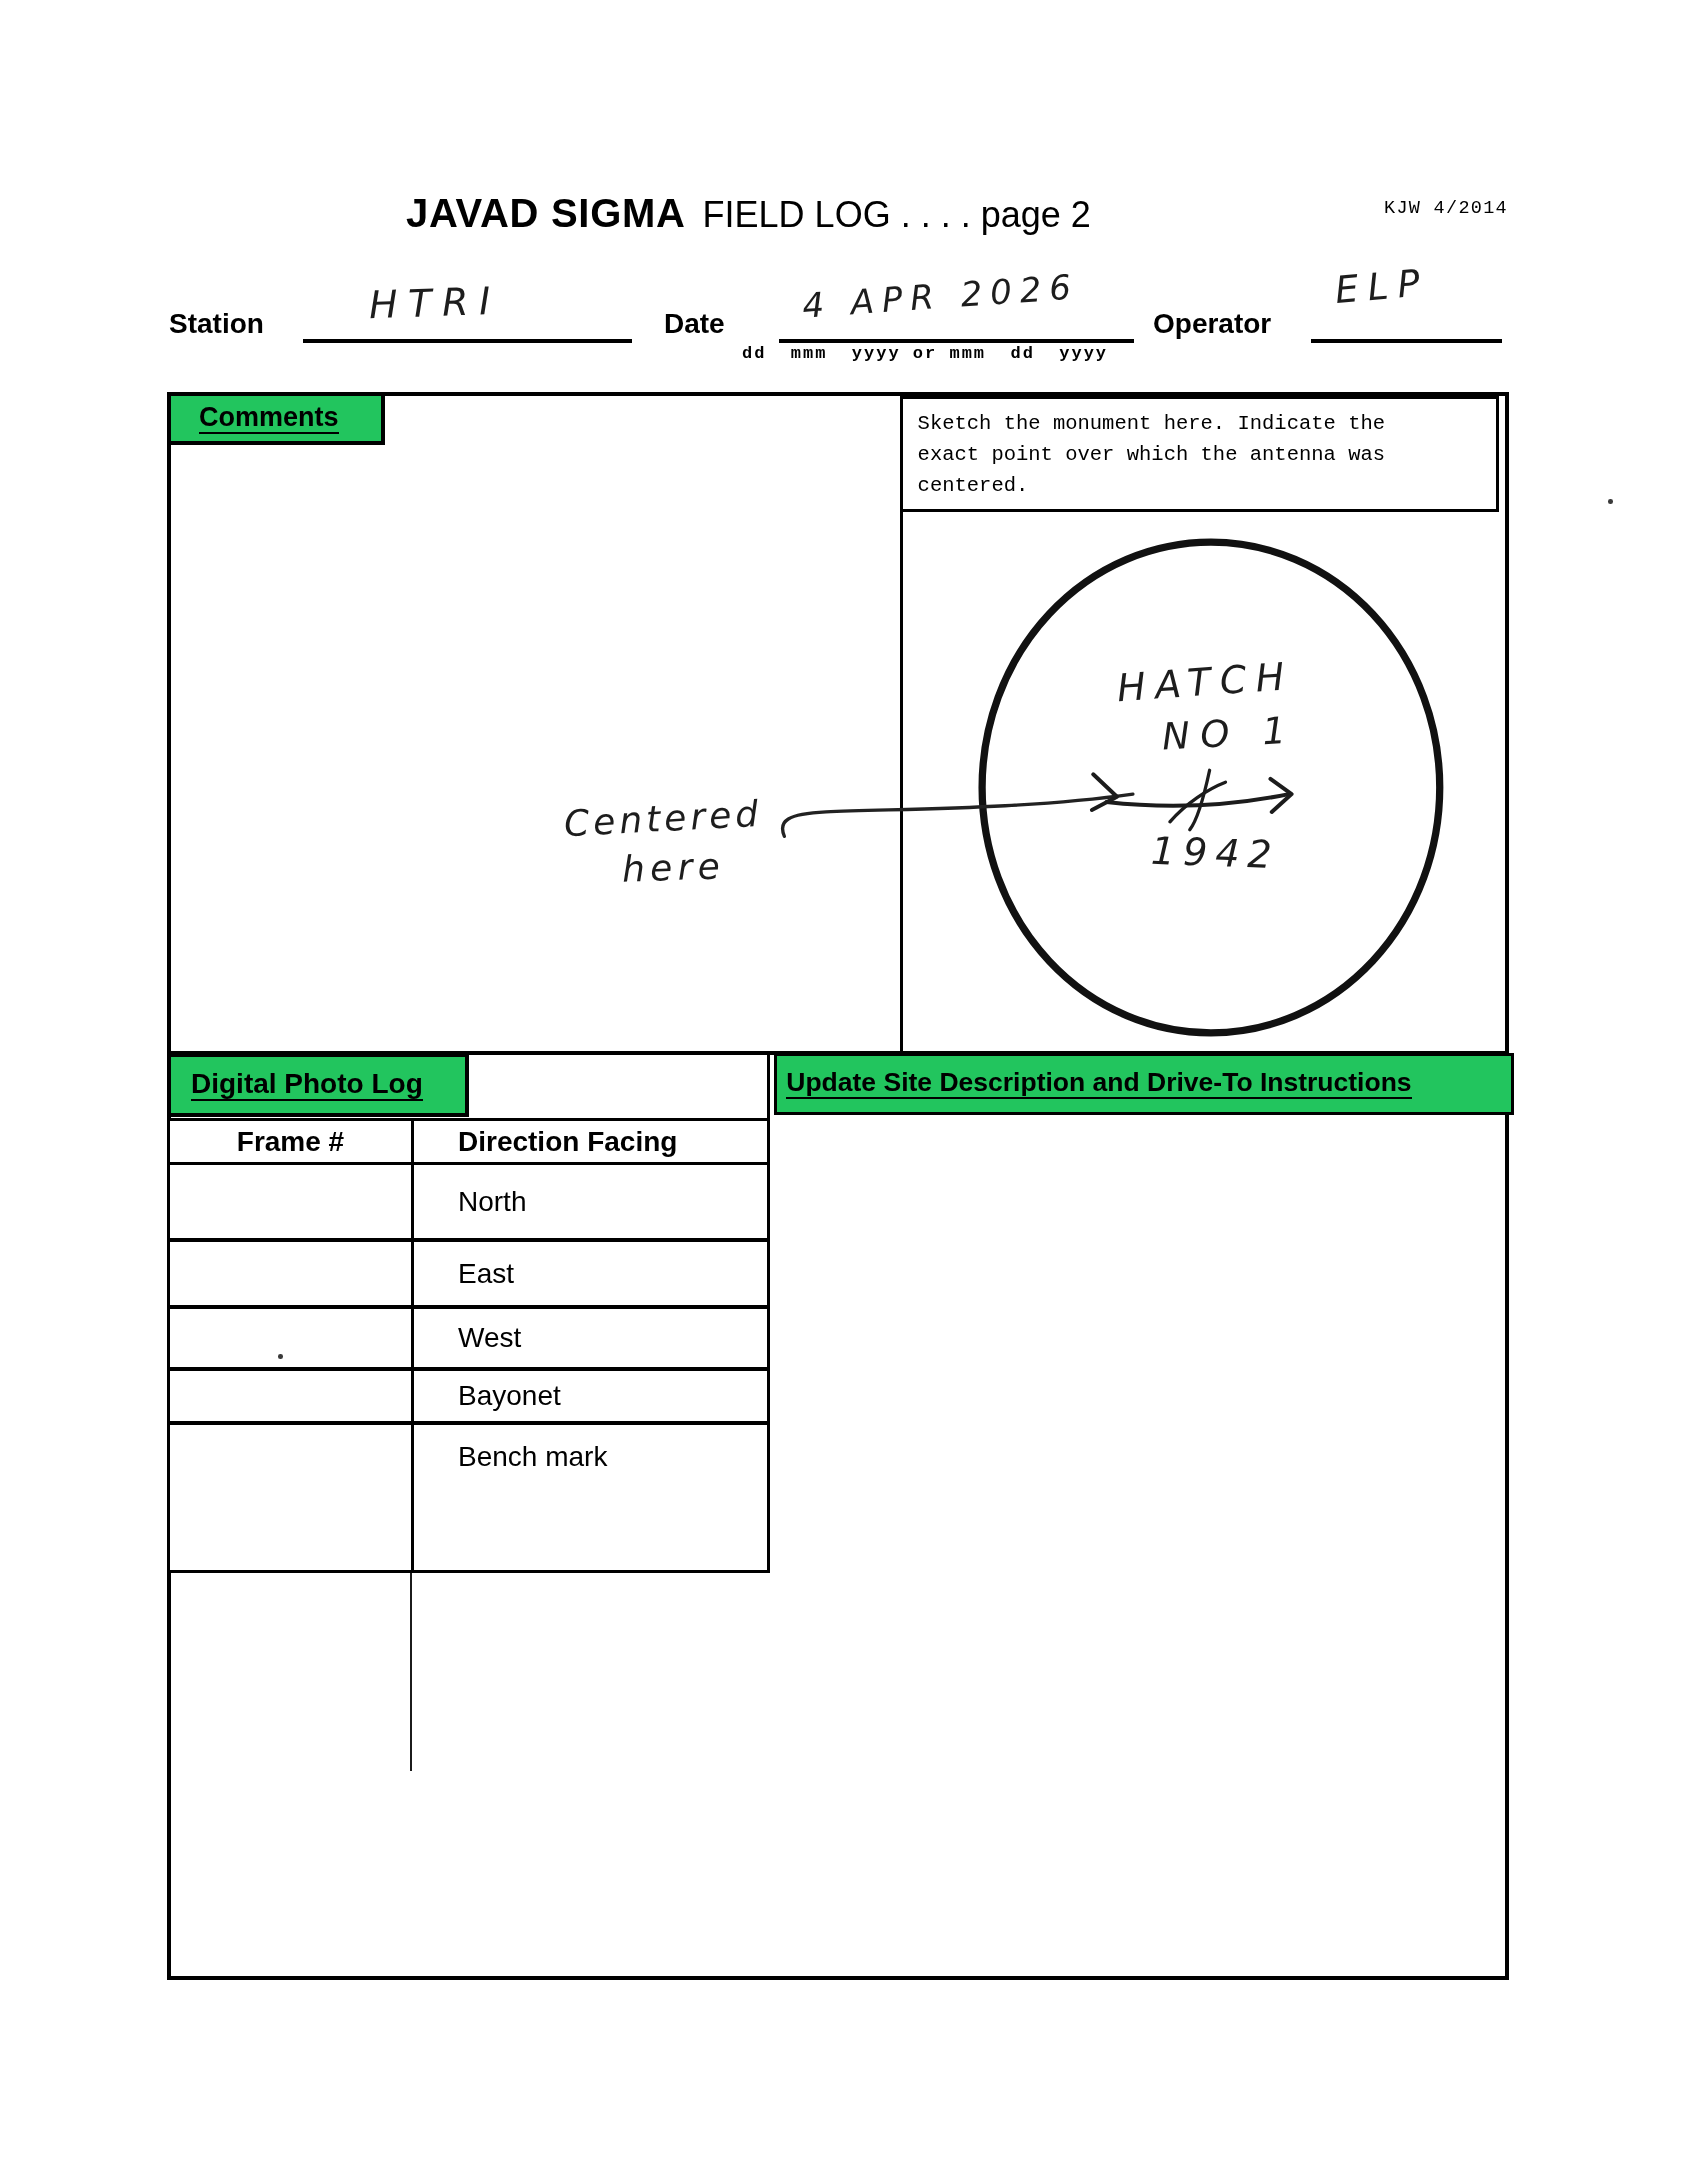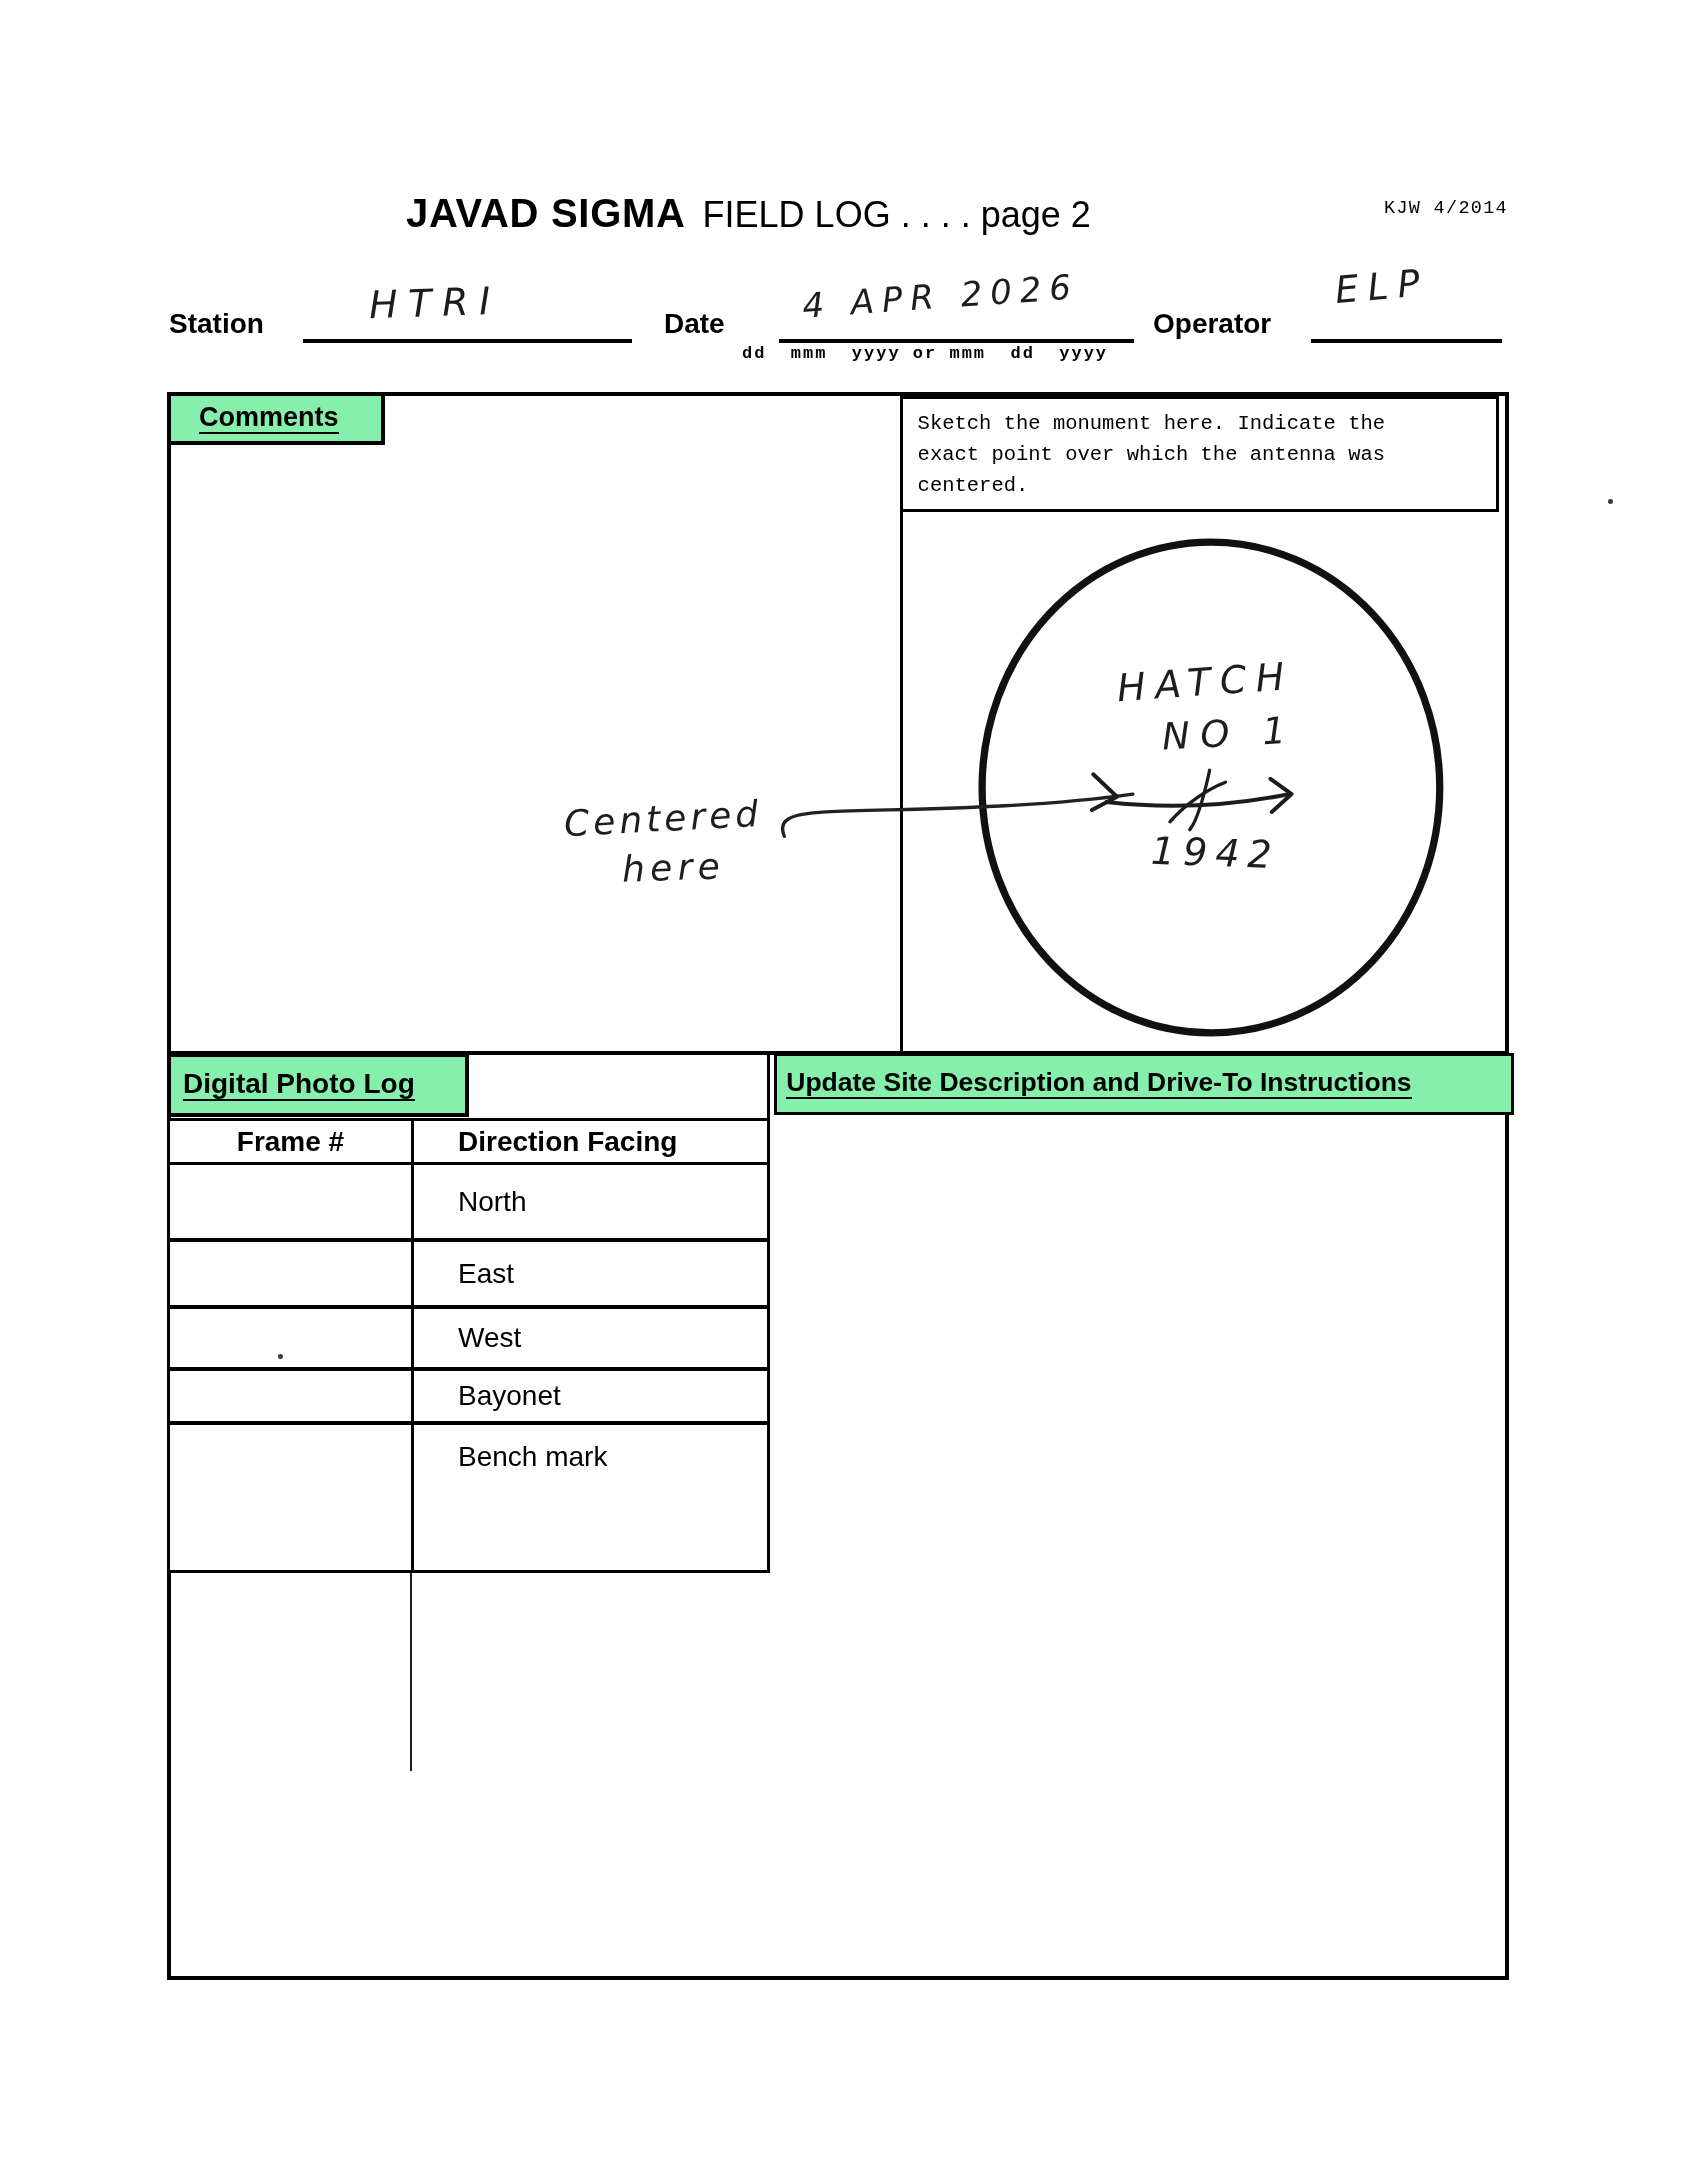--- a/index.html
+++ b/index.html
@@ -34,21 +34,21 @@
     font-family:"Liberation Mono", monospace;
     font-weight:700;font-size:17px;letter-spacing:2px;white-space:pre;
   }
 
   
   .outer-box{left:167px;top:392px;width:1342px;height:1588px;border:4px solid #000;box-sizing:border-box;}
   .v-divider{background:#000;width:3.3px;}
   .h-divider{background:#000;height:4px;}
 
   .corner-label-box{
-    background:#86efac;border:4px solid #000;box-sizing:border-box;
+    background:#22c55e;border:4px solid #000;box-sizing:border-box;
     display:flex;align-items:center;
   }
   .corner-label{
     font-weight:700;line-height:1.05;
     border-bottom:2.6px solid #000;
   }
 
   
   .sketch-instr-box{
     left:900px;top:396px;width:599px;height:116px;
@@ -134,21 +134,21 @@
   </svg>
 
   <div class="abs hand" style="left:1117px;top:663px;font-size:38px;letter-spacing:9.3px;transform:rotate(-4deg);">HATCH</div>
   <div class="abs hand" style="left:1162px;top:715px;font-size:37px;letter-spacing:10.6px;transform:rotate(-3deg);">NO 1</div>
   <div class="abs hand" style="left:1151px;top:834px;font-size:38px;letter-spacing:8px;transform:rotate(2deg);">1942</div>
 
   <div class="abs hand" style="left:564px;top:801px;font-size:36px;letter-spacing:4px;transform:rotate(-3deg);">Centered</div>
   <div class="abs hand" style="left:622px;top:850px;font-size:36px;letter-spacing:5.3px;transform:rotate(-2deg);">here</div>
 
   <div class="abs corner-label-box" style="left:167px;top:1053px;width:302px;height:64px;">
-    <span class="corner-label" style="margin-left:12px;font-size:28px;">Digital Photo Log</span>
+    <span class="corner-label" style="margin-left:20px;font-size:28px;">Digital Photo Log</span>
   </div>
 
   <div class="abs corner-label-box" style="left:774px;top:1053px;width:740px;height:62px;border-width:3.3px;">
     <span class="corner-label" style="margin-left:9.3px;font-size:26.5px;">Update Site Description and Drive-To Instructions</span>
   </div>
 
   <div class="abs v-divider" style="left:767px;top:1053px;height:65px;"></div>
 
   <div class="abs photo-table">
     <div class="abs pt-col-divider"></div>

